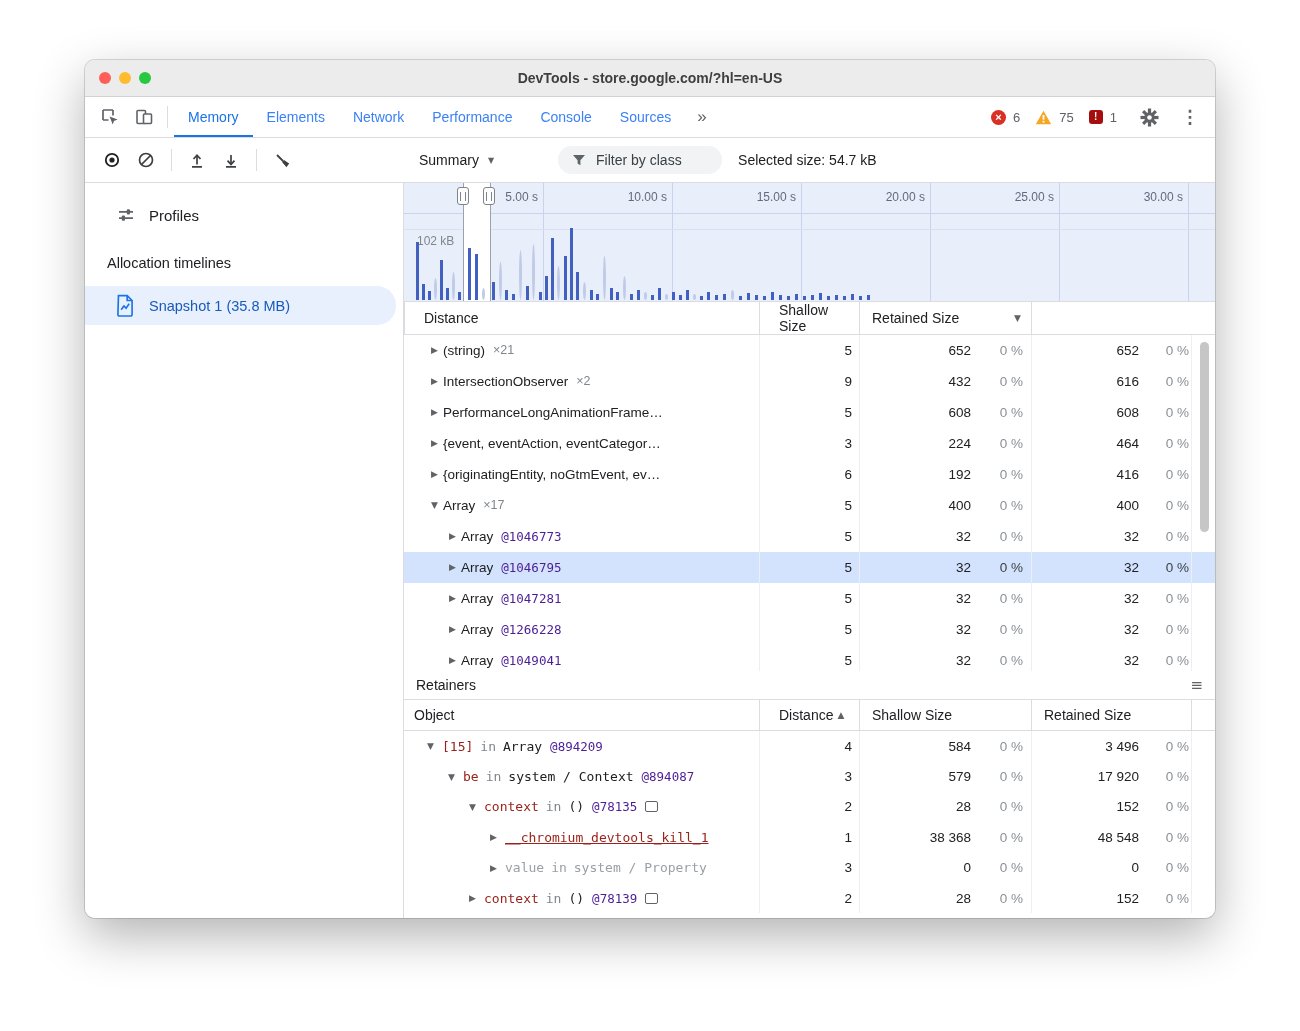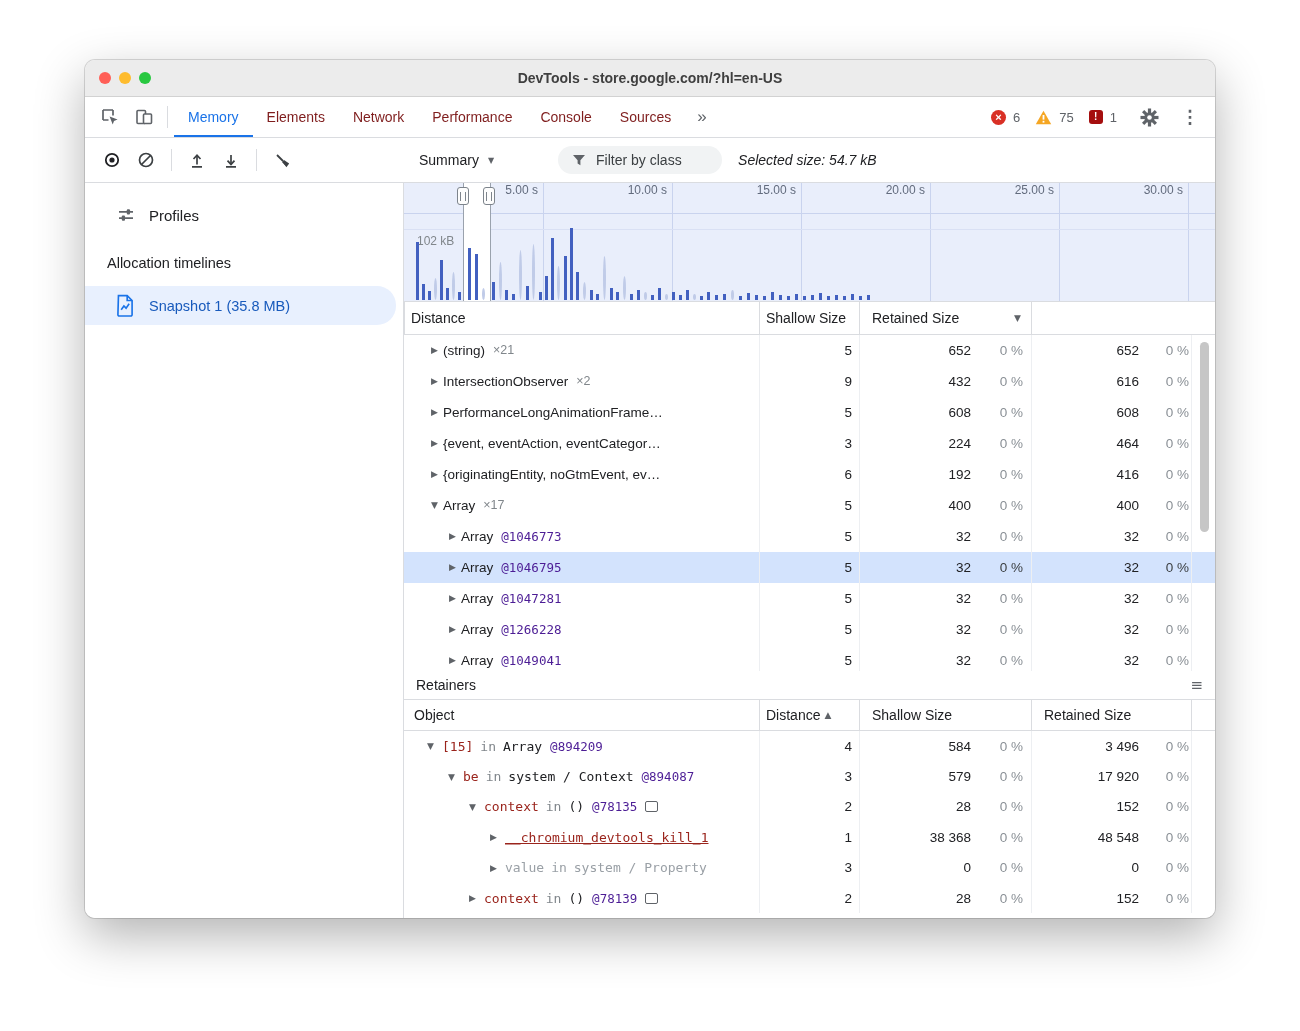--- a/index.html
+++ b/index.html
@@ -12,72 +12,72 @@
   .titlebar{height:36px;background:#ececec;border-bottom:1px solid #d2d2d2;display:flex;align-items:center;position:relative;}
   .lights{position:absolute;left:14px;top:12px;display:flex;gap:8px;}
   .light{width:12px;height:12px;border-radius:50%;}
   .light.red{background:#ff5f57;}.light.yellow{background:#febc2e;}.light.green{background:#28c840;}
   .win-title{flex:1;text-align:center;font-size:14px;font-weight:bold;color:#3f3f3f;}
   
   .tabbar{height:40px;display:flex;align-items:stretch;border-bottom:1px solid #dadce0;padding-left:8px;background:#fff;}
   .tb-icon{width:34px;align-self:center;height:32px;display:flex;align-items:center;justify-content:center;}
   .tb-sep{width:1px;height:22px;background:#dadce0;margin:0 6px;align-self:center;}
   .tabs{display:flex;}
-  .tab{padding:0 14px;display:flex;align-items:center;font-size:14px;color:#7f1d1d;}
+  .tab{padding:0 14px;display:flex;align-items:center;font-size:14px;color:#3b82f6;}
   .tab.active{color:#1a73e8;border-bottom:2px solid #1a73e8;padding-top:2px;}
   .tab-more{align-self:center;font-size:17px;color:#5f6368;padding:0 12px;}
   .status{display:flex;align-items:center;margin-left:auto;gap:7px;padding-right:8px;}
   .err-ic{width:15px;height:15px;border-radius:50%;background:#d93025;color:#fff;font-size:11px;font-weight:bold;
           display:flex;align-items:center;justify-content:center;line-height:1;}
   .issue-ic{width:14px;height:14px;border-radius:3px;background:#a50e0e;color:#fff;font-size:10px;font-weight:bold;
           display:flex;align-items:center;justify-content:center;line-height:1;}
   .count{font-size:13px;color:#5f6368;margin-right:8px;}
   .dots{font-size:18px;color:#5f6368;font-weight:bold;}
   
   .toolbar{height:44px;display:flex;align-items:center;padding:0 10px;border-bottom:1px solid #dadce0;background:#fff;}
   .tool-btn{width:34px;height:34px;display:flex;align-items:center;justify-content:center;}
   .tool-sep{width:1px;height:22px;background:#dadce0;margin:0 8px;}
   .summary-select{margin-left:120px;display:flex;align-items:center;gap:9px;font-size:14px;color:#202124;}
   .caret{font-size:8px;color:#5f6368;font-family:"DejaVu Sans",sans-serif;}
   .filter-pill{margin-left:64px;height:28px;border-radius:14px;background:#f1f3f4;display:flex;align-items:center;gap:8px;padding:0 14px;}
   .filter-input{border:none;background:transparent;outline:none;font-size:14px;color:#3c4043;width:110px;
           font-family:"Liberation Sans",sans-serif;}
   .filter-input::placeholder{color:#3c4043;opacity:1;}
-  .sel-size{margin-left:16px;font-size:14px;color:#202124;font-style:italic;}
+  .sel-size{margin-left:16px;font-size:14px;color:#202124;}
   
   .app-body{display:flex;height:738px;}
   .sidebar{flex:0 0 318px;width:318px;border-right:1px solid #dadce0;background:#fff;}
   .profiles-row{display:flex;align-items:center;gap:13px;padding:22px 15px 0 31px;font-size:15px;color:#202124;}
   .section-label{padding:30px 0 0 22px;font-size:14.5px;color:#202124;}
   .snapshot-item{margin-top:15px;height:39px;display:flex;align-items:center;gap:13px;padding-left:29px;
           background:#e8f0fe;border-radius:0 19px 19px 0;width:calc(100% - 7px);box-sizing:border-box;}
   .snap-label{font-size:14.5px;color:#185abc;}
   .main{flex:1;display:flex;flex-direction:column;min-width:0;}
   
   .timeline{position:relative;height:120px;background:#e9eefb;border-bottom:1px solid #dadce0;overflow:hidden;}
   .grid-v{position:absolute;top:0;bottom:0;width:1px;background:#c9d3ee;}
-  .t-label{position:absolute;top:0;width:65px;text-align:right;font-size:12px;color:#626b7d;}
+  .t-label{position:absolute;top:7px;width:65px;text-align:right;font-size:12px;color:#626b7d;}
   .tl-hline{position:absolute;left:0;right:0;top:30px;height:1px;background:#c9d3ee;}
   .tl-hline2{top:46px;background:#d9e0f4;}
   .size-label{position:absolute;left:13px;top:51px;font-size:12px;color:#80868b;}
   .bar{position:absolute;bottom:1px;width:3px;background:#4260c0;}
   .bar.light{background:#c0cbe8;}
   .sel-bg{position:absolute;left:59px;width:26px;top:0;bottom:0;background:#ffffff;
           border-left:1px solid #9aa2ad;border-right:1px solid #9aa2ad;}
   .sel-handle{position:absolute;top:4px;width:12px;height:18px;background:#fdfdfd;border:1px solid #7d848c;border-radius:3px;
           display:flex;align-items:center;justify-content:center;z-index:3;box-sizing:border-box;}
   .grip{width:4px;height:9px;border-left:1px solid #7d848c;border-right:1px solid #7d848c;}
   
   .ctable{position:relative;background:#fff;}
   .grid-row{display:grid;grid-template-columns:355px 100px 172px 160px 1fr;width:100%;}
   .thead{border-bottom:1px solid #dadce0;}
   .ct-head{height:32px;}
   .rt-head{height:30px;}
   .cell{display:flex;align-items:center;min-width:0;box-sizing:border-box;}
-  .hc{font-size:14px;color:#202124;padding-left:6px;border-left:1px solid #dadce0;}
+  .hc{font-size:14px;color:#202124;padding-left:19px;border-left:1px solid #dadce0;}
   .name-h{padding-left:10px;border-left:none !important;}
   .thead .cell:nth-child(3),.thead .cell:nth-child(4){padding-left:12px;}
   .ret-h{justify-content:space-between;padding-right:10px;}
   .dist-h{gap:4px;}
   .sort-ind{font-size:9px;color:#5f6368;font-family:"DejaVu Sans",sans-serif;}
   .rows-wrap{overflow:hidden;}
   .ct-rows{height:336px;}
   .rt-rows{height:190px;}
   .body-row{height:31px;}
   .rrow{height:30.4px;}

